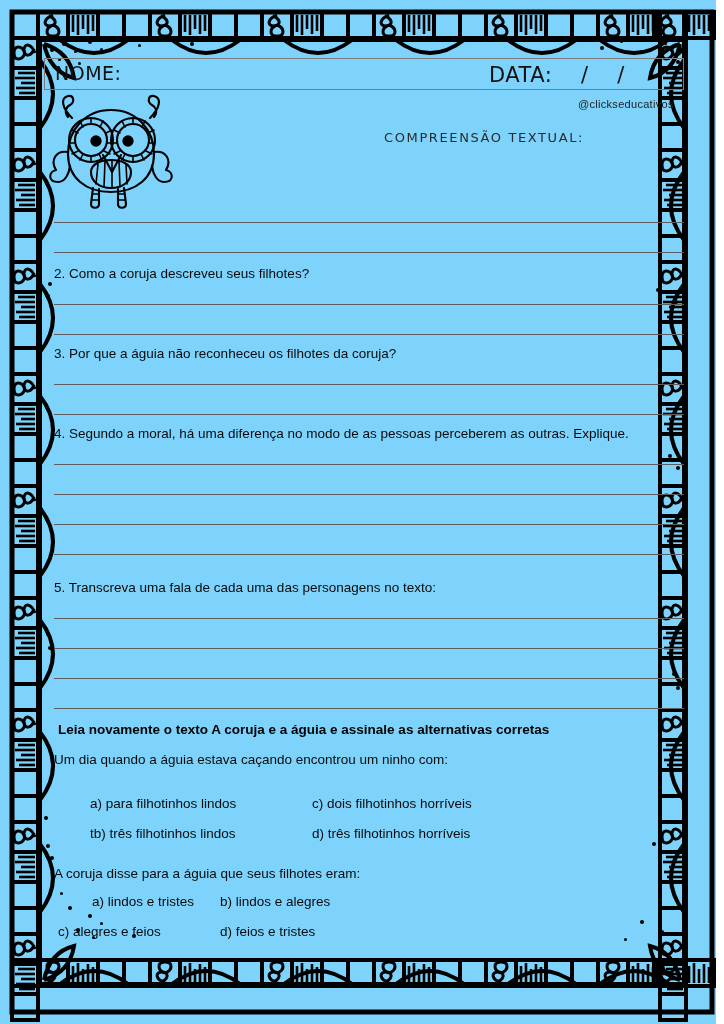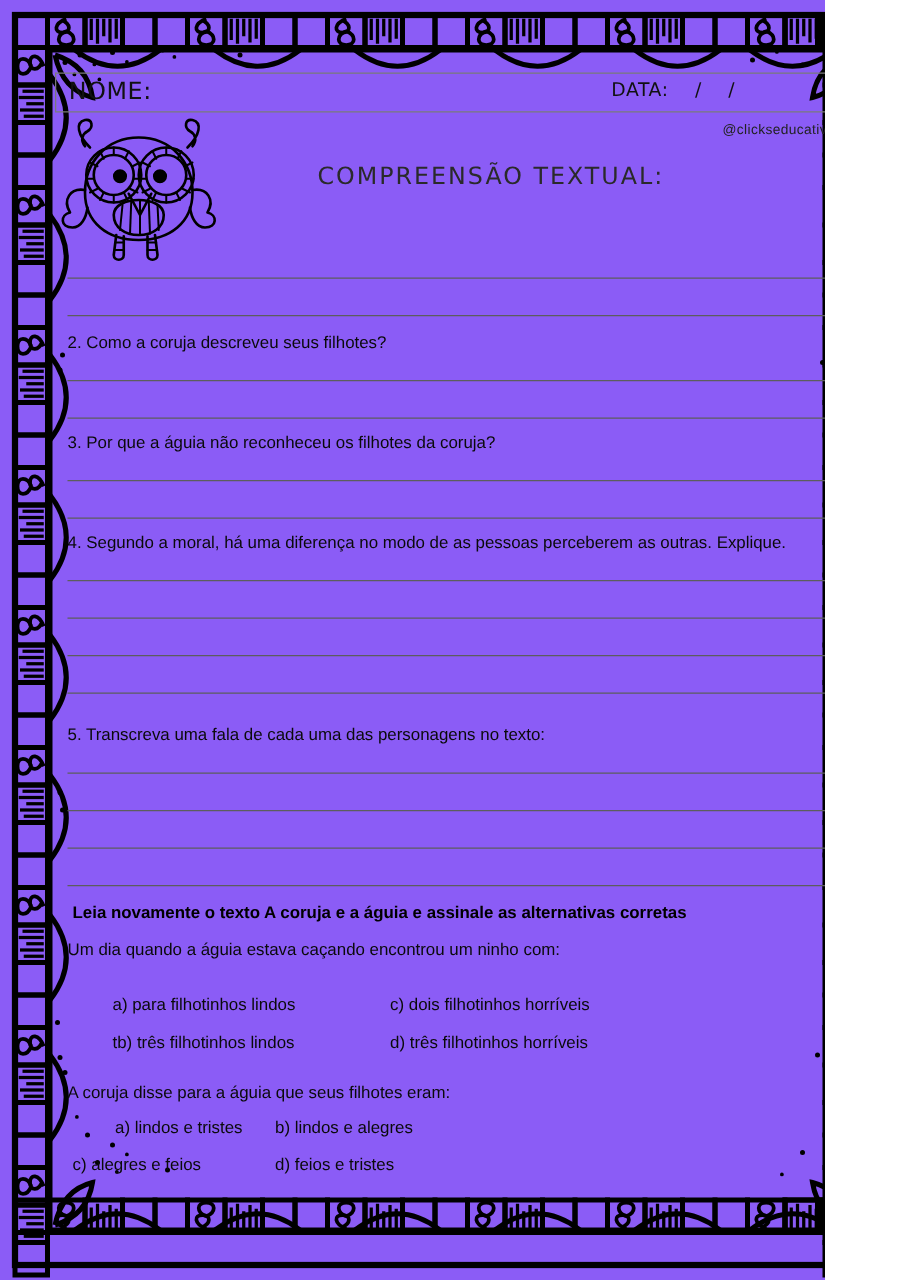--- a/index.html
+++ b/index.html
@@ -2,23 +2,23 @@
 <html><head>
 <meta charset="utf-8">
 <style>
   html, body {
     margin: 0;
     padding: 0;
     background: #ffffff;
   }
   #page {
     position: relative;
-    width: 660px;
+    width: 716px;
     height: 1024px;
-    background: #8b5cf6;
+    background: #7dd3fc;
     overflow: hidden;
     font-family: "Liberation Sans", sans-serif;
     color: #000;
   }
 
   
   .frame-svg {
     position: absolute;
     left: 0; top: 0;
     width: 724px; height: 1024px;
@@ -51,21 +51,21 @@
     font-family: "DejaVu Sans", sans-serif;
     font-size: 19px;
     letter-spacing: 0.5px;
     color: #111;
   }
   .namebox .data {
     position: absolute;
     left: 444px;
     top: 4px;
     font-family: "DejaVu Sans", sans-serif;
-    font-size: 15px;
+    font-size: 21px;
     letter-spacing: 0.5px;
     color: #111;
     white-space: pre;
   }
 
   .handle {
     position: absolute;
     left: 538px;
     top: 62px;
     font-family: Liberation Sans, sans-serif;
@@ -73,23 +73,23 @@
     letter-spacing: 0.3px;
     color: #222;
   }
 
   
   .title {
     position: absolute;
     left: 214px;
     top: 94px;
     width: 330px;
-    text-align: left;
+    text-align: right;
     font-family: "DejaVu Sans", sans-serif;
-    font-size: 19px;
+    font-size: 13px;
     letter-spacing: 1.6px;
     color: #2a2a2a;
   }
 
   
   .owl {
     position: absolute;
     left: -2px;
     top: 52px;
     width: 150px;

